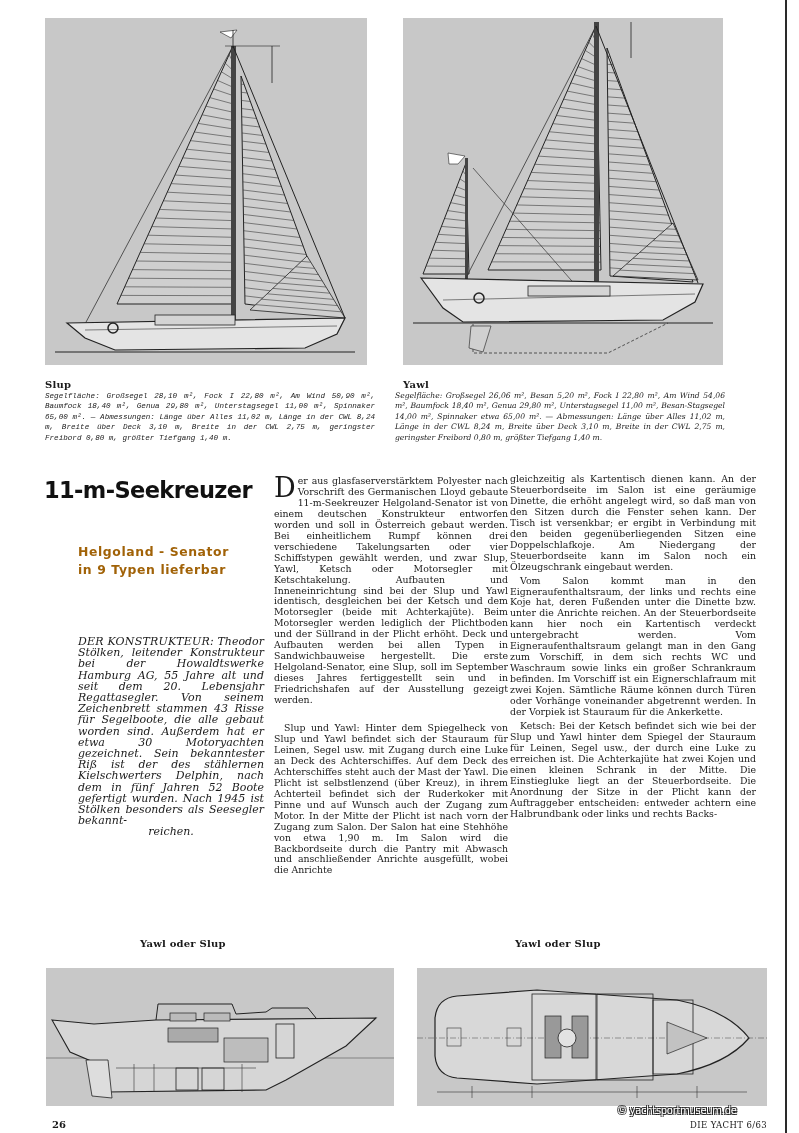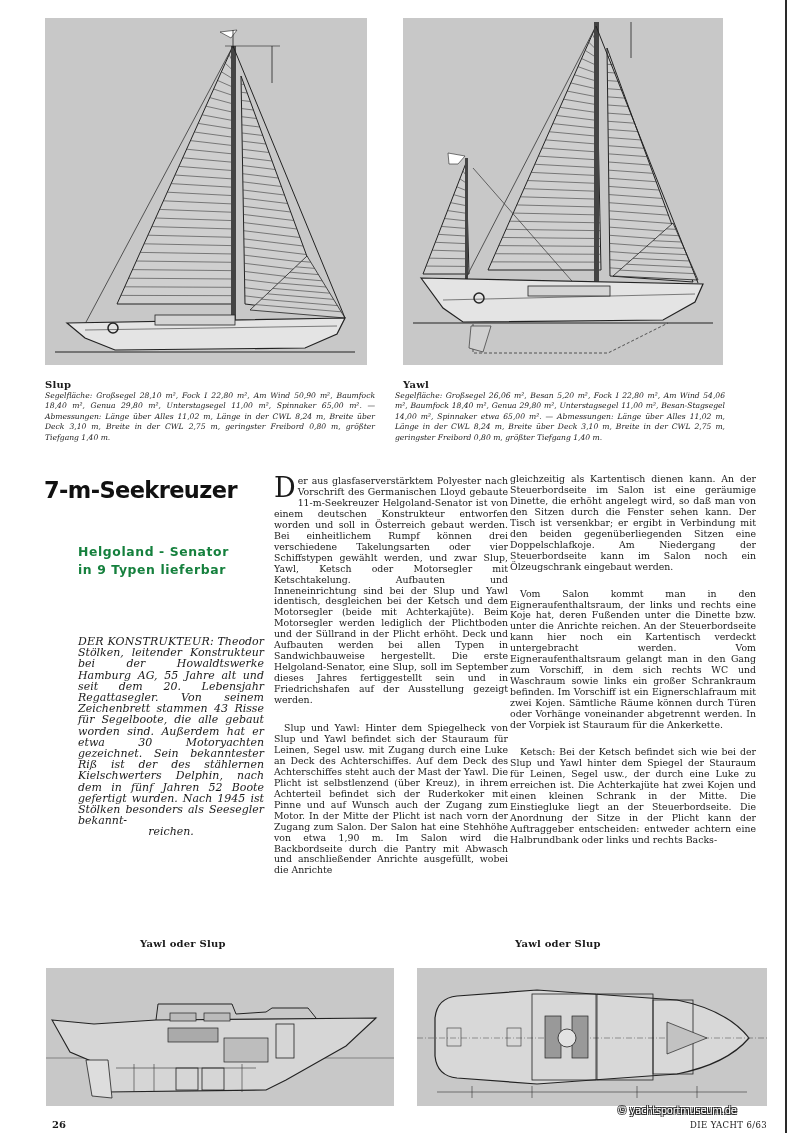--- a/index.html
+++ b/index.html
@@ -6,30 +6,30 @@
   html, body { width: 799px; height: 1133px; background: #ffffff; overflow: hidden; }
   body { position: relative; font-family: "DejaVu Serif", serif; color: #1a1a1a; }
 
   .fig { position: absolute; background: #c9c9c9; overflow: hidden; }
   .fig svg { width: 100%; height: 100%; display: block; }
 
   .caption-title { position: absolute; font-family: "DejaVu Serif", serif; font-weight: bold; font-size: 10px; letter-spacing: 0.2px; }
   .caption-body { position: absolute; font-family: "DejaVu Serif", serif; font-style: italic; font-size: 7.6px; line-height: 10.4px; text-align: justify; color: #222; }
 
   .headline { position: absolute; left: 44px; top: 477px; width: 230px; font-family: "DejaVu Sans", sans-serif; font-weight: bold; font-size: 22.5px; line-height: 26px; letter-spacing: -0.6px; color: #111; }
-  .subhead { position: absolute; left: 78px; top: 543px; width: 200px; font-family: "DejaVu Sans", sans-serif; font-weight: bold; font-size: 12.4px; line-height: 18px; letter-spacing: 0.6px; color: #15803d; text-align: left; }
+  .subhead { position: absolute; left: 78px; top: 543px; width: 200px; font-family: "DejaVu Sans", sans-serif; font-weight: bold; font-size: 12.4px; line-height: 18px; letter-spacing: 0.6px; color: #a16207; text-align: left; }
 
   .sidebar { position: absolute; left: 78px; top: 636px; width: 186px; font-family: "DejaVu Serif", serif; font-style: italic; font-size: 11px; line-height: 11.2px; text-align: justify; color: #1a1a1a; }
   .sidebar .lead { font-style: italic; letter-spacing: 0.2px; }
   .sidebar .last { text-align: center; display: block; }
 
   .col { position: absolute; font-family: "DejaVu Serif", serif; font-size: 9.4px; line-height: 10.95px; text-align: justify; color: #1a1a1a; hyphens: manual; }
   .col p { margin: 0; }
   .col p.indent { text-indent: 10px; margin-top: 17px; }
-  .col p.gap { margin-top: 16px; }
+  .col p.gap { margin-top: 3px; }
   .dropcap { float: left; font-size: 27px; line-height: 22px; margin: 1px 2px 0 0; font-family: "DejaVu Serif", serif; }
 
   .footer-page { position: absolute; left: 44px; top: 1119px; font-family: "DejaVu Serif", serif; font-weight: bold; font-size: 10px; margin-left: 8px; }
   .footer-mag { position: absolute; left: 690px; top: 1120px; font-family: "DejaVu Serif", serif; font-size: 8.5px; letter-spacing: 0.4px; }
   .watermark { position: absolute; left: 617px; top: 1105px; font-family: "DejaVu Sans", sans-serif; font-weight: normal; font-size: 10px; color: #ffffff; letter-spacing: -0.3px;
     text-shadow: -1px -1px 0 #222, 1px -1px 0 #222, -1px 1px 0 #222, 1px 1px 0 #222; }
   .edge-line { position: absolute; left: 785px; top: 0; width: 2px; height: 1133px; background: #2a2a2a; }
 </style>
 </head>
 <body>
@@ -236,27 +236,27 @@
     <line x1="40" y1="282" x2="292" y2="276" stroke="#333" stroke-width="0.6"></line>
     <rect x="125" y="268" width="82" height="10" fill="#d4d4d4" stroke="#222" stroke-width="0.8"></rect>
     <circle cx="76" cy="280" r="5" fill="none" stroke="#222" stroke-width="1.5"></circle>
     <line x1="10" y1="305" x2="310" y2="305" stroke="#222" stroke-width="1.2"></line>
     <path d="M70,306 L70,335 L205,335 L265,305" fill="none" stroke="#333" stroke-width="0.8" stroke-dasharray="3,2"></path>
     <path d="M68,308 L66,330 L80,334 L88,308 Z" fill="#d0d0d0" stroke="#333" stroke-width="0.7"></path>
   </svg>
 </div>
 
 <div class="caption-title" style="left:45px; top:379px; width:322px;">Slup</div>
-<div class="caption-body" style="left:45px; top:391px; width:330px;">Segelfläche: Großsegel 28,10 m², Fock I 22,80 m², Am Wind 50,90 m², Baumfock 18,40 m², Genua 29,80 m², Unterstagsegel 11,00 m², Spinnaker 65,00 m². — Abmessungen: Länge über Alles 11,02 m, Länge in der CWL 8,24 m, Breite über Deck 3,10 m, Breite in der CWL 2,75 m, geringster Freibord 0,80 m, größter Tiefgang 1,40 m.</div>
+<div class="caption-body" style="left:45px; top:391px; width:330px;font-family:Liberation Mono, monospace;">Segelfläche: Großsegel 28,10 m², Fock I 22,80 m², Am Wind 50,90 m², Baumfock 18,40 m², Genua 29,80 m², Unterstagsegel 11,00 m², Spinnaker 65,00 m². — Abmessungen: Länge über Alles 11,02 m, Länge in der CWL 8,24 m, Breite über Deck 3,10 m, Breite in der CWL 2,75 m, geringster Freibord 0,80 m, größter Tiefgang 1,40 m.</div>
 
 <div class="caption-title" style="left:403px; top:379px; width:320px;">Yawl</div>
 <div class="caption-body" style="left:395px; top:391px; width:330px;">Segelfläche: Großsegel 26,06 m², Besan 5,20 m², Fock I 22,80 m², Am Wind 54,06 m², Baumfock 18,40 m², Genua 29,80 m², Unterstagsegel 11,00 m², Besan-Stagsegel 14,00 m², Spinnaker etwa 65,00 m². — Abmessungen: Länge über Alles 11,02 m, Länge in der CWL 8,24 m, Breite über Deck 3,10 m, Breite in der CWL 2,75 m, geringster Freibord 0,80 m, größter Tiefgang 1,40 m.</div>
 
 <div class="headline">
-  <div>7-m-Seekreuzer</div>
+  <div>11-m-Seekreuzer</div>
 </div>
 <div class="subhead">
   <div>Helgoland - Senator</div>
   <div>in 9 Typen lieferbar</div>
 </div>
 
 <div class="sidebar">
   <span class="lead">DER KONSTRUKTEUR:</span><span> Theodor Stölken, leitender Konstrukteur bei der Howaldtswerke Hamburg AG, 55 Jahre alt und seit dem 20. Lebensjahr Regattasegler. Von seinem Zeichenbrett stammen 43 Risse für Segelboote, die alle gebaut worden sind. Außerdem hat er etwa 30 Motoryachten gezeichnet. Sein bekanntester Riß ist der des stählernen Kielschwerters Delphin, nach dem in fünf Jahren 52 Boote gefertigt wurden. Nach 1945 ist Stölken besonders als Seesegler bekannt-</span>
   <span class="last">reichen.</span>
 </div>

